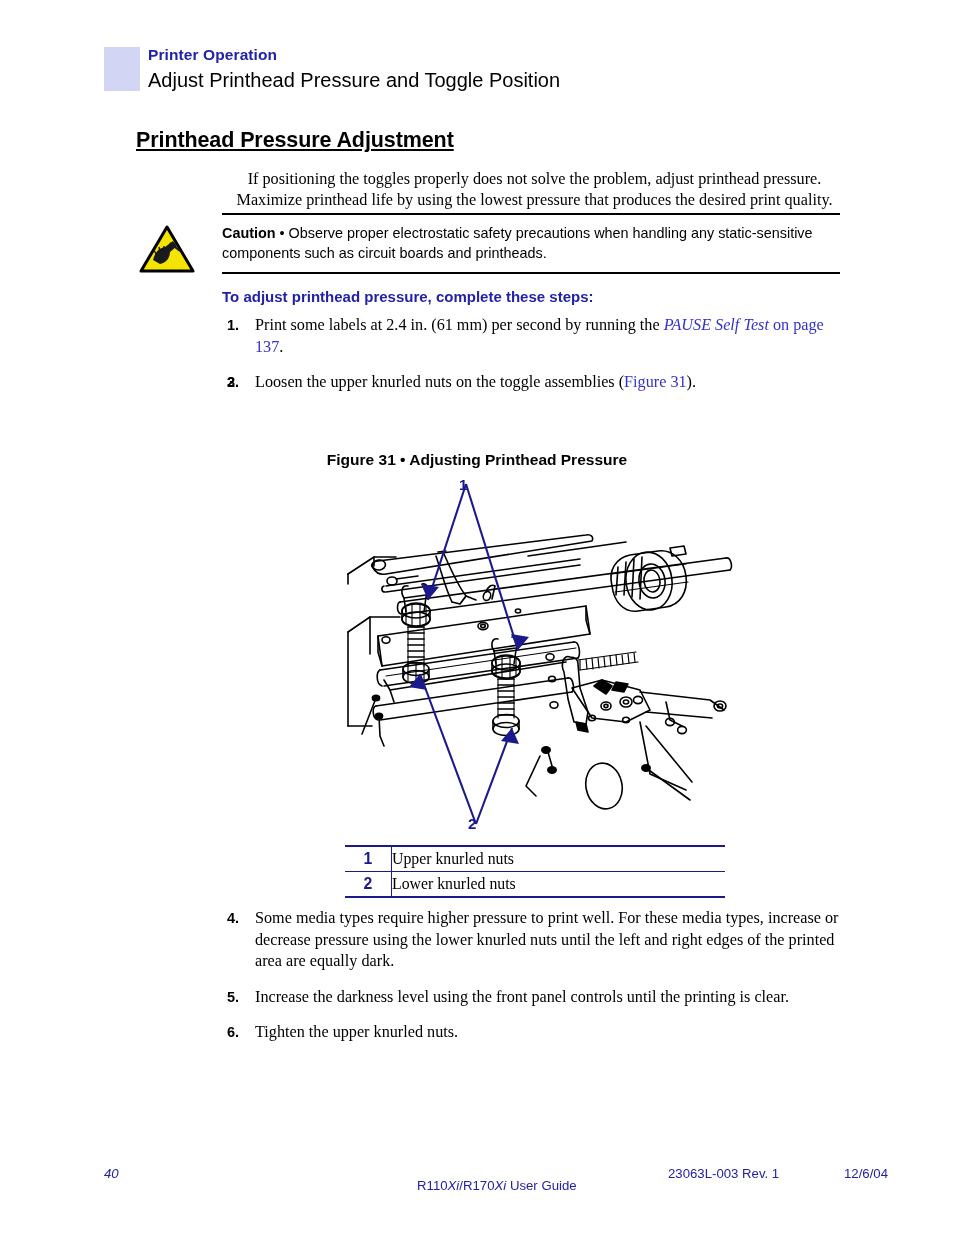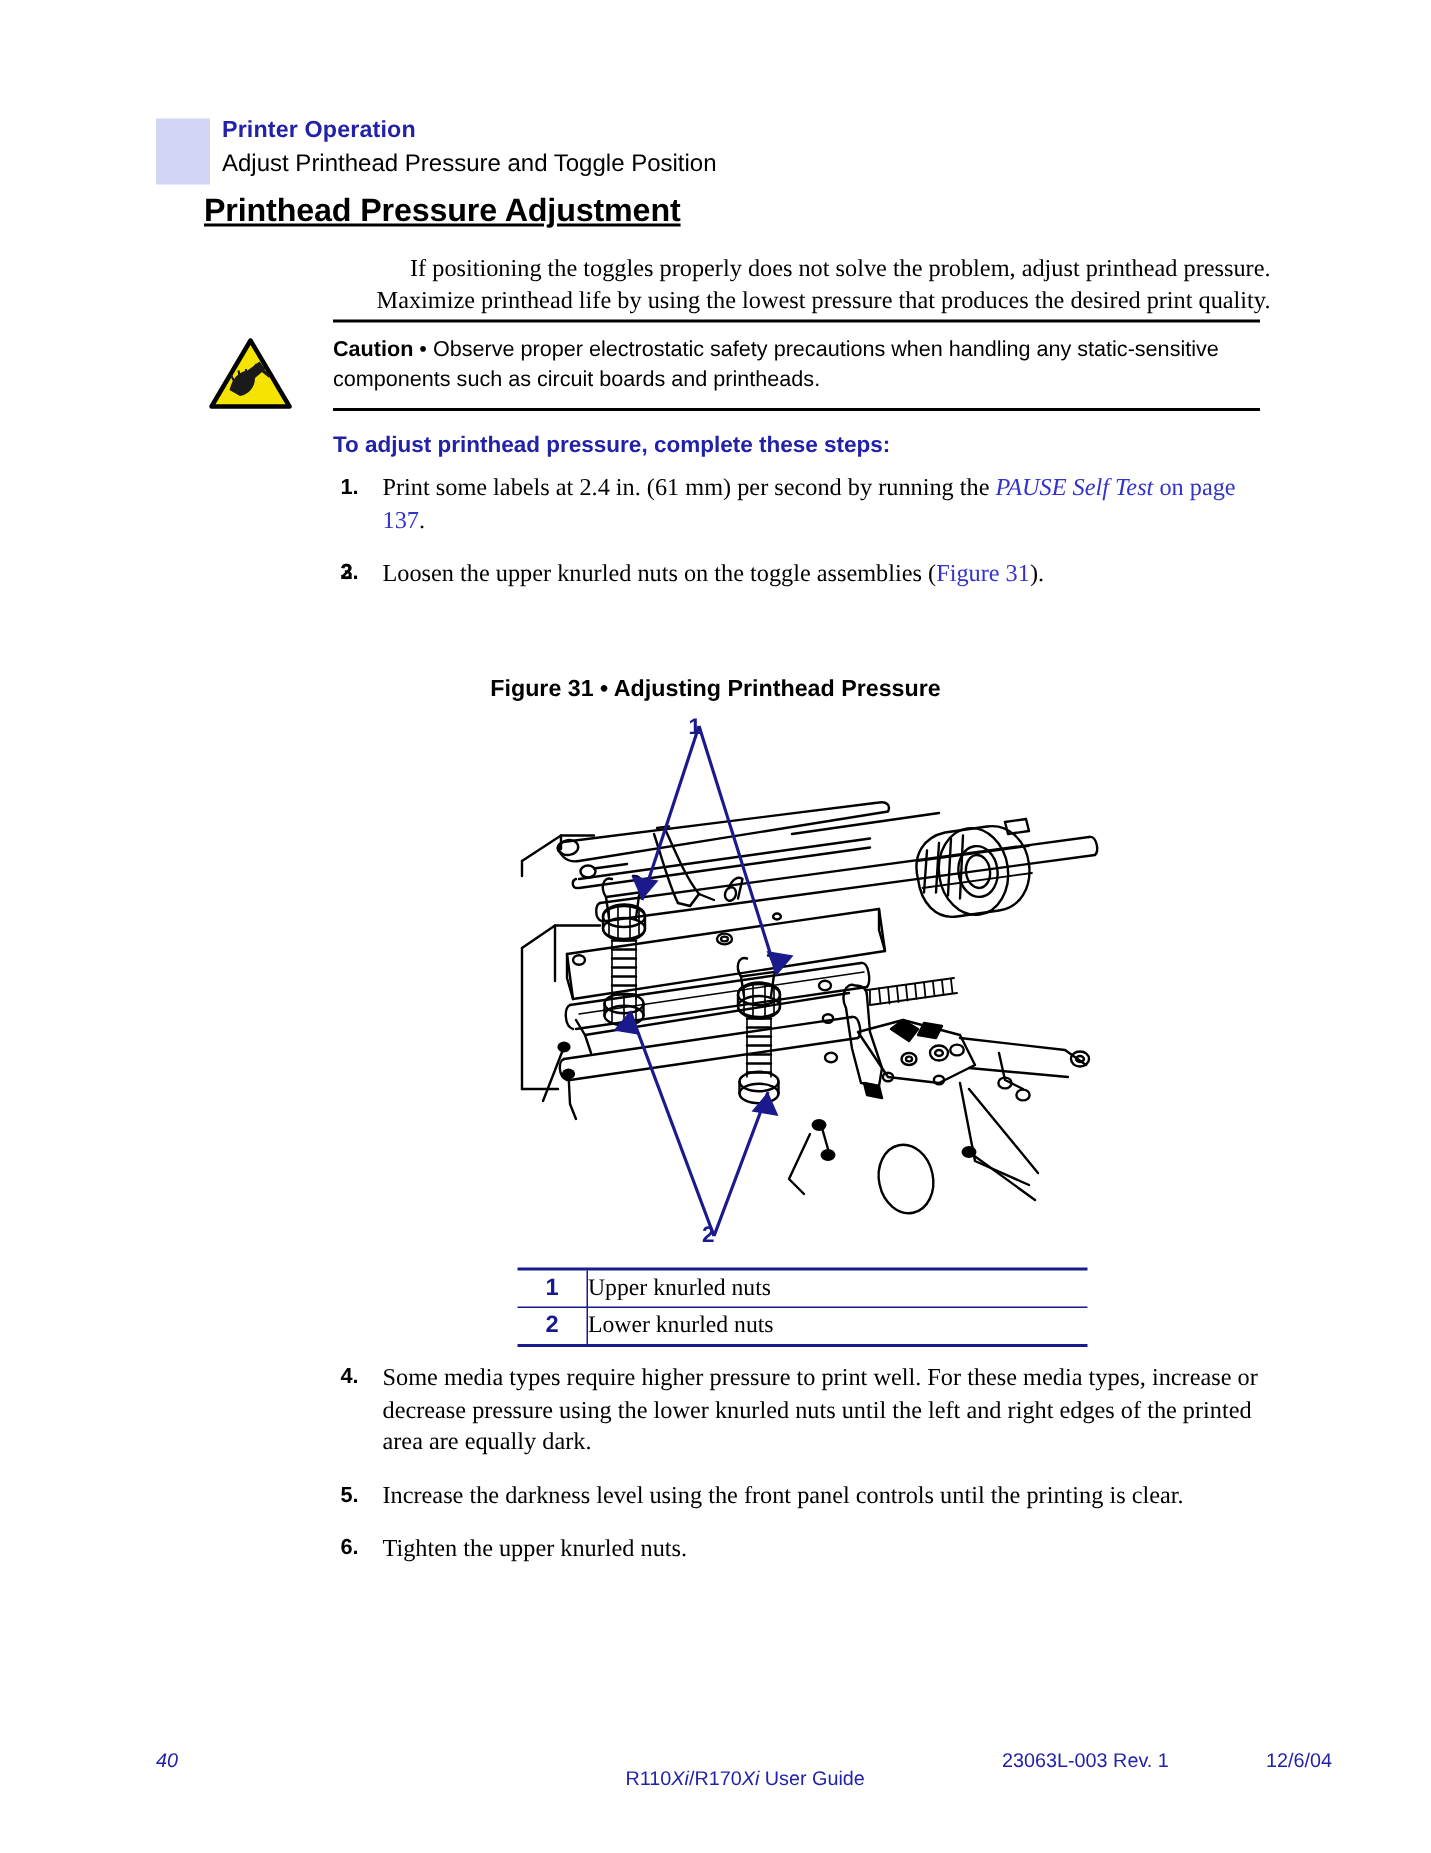--- a/index.html
+++ b/index.html
@@ -16,21 +16,20 @@
     overflow: hidden;
   }
 
   
   .page-header {
     position: absolute;
     left: 104px;
     top: 47px;
     width: 760px;
     height: 46px;
-    margin-top: 32px;
   }
   .header-swatch {
     position: absolute;
     left: 0;
     top: 0;
     width: 36px;
     height: 44px;
     background: #d3d5f4;
   }
   .header-chapter {
@@ -41,21 +40,21 @@
     font-weight: bold;
     font-size: 15.5px;
     color: #2222a8;
     letter-spacing: 0.1px;
   }
   .header-section {
     position: absolute;
     left: 44px;
     top: 22px;
     font-family: "Liberation Sans", sans-serif;
-    font-size: 16px;
+    font-size: 20px;
     color: #000000;
   }
 
   
   .h1-title {
     position: absolute;
     left: 136px;
     top: 114px;
     font-family: "Liberation Sans", sans-serif;
     font-weight: bold;
@@ -66,21 +65,21 @@
   }
 
   
   .intro {
     position: absolute;
     left: 222px;
     top: 153px;
     width: 625px;
     font-size: 16.2px;
     line-height: 21px;
-    text-align: right;
+    text-align: center;
   }
 
   
   .caution-block {
     position: absolute;
     left: 222px;
     top: 213px;
     width: 618px;
   }
   .caution-rule-top,

